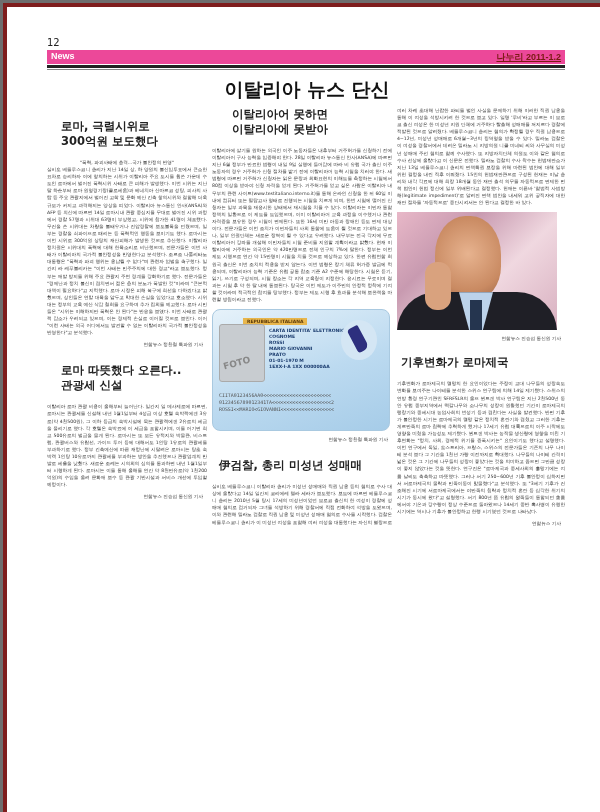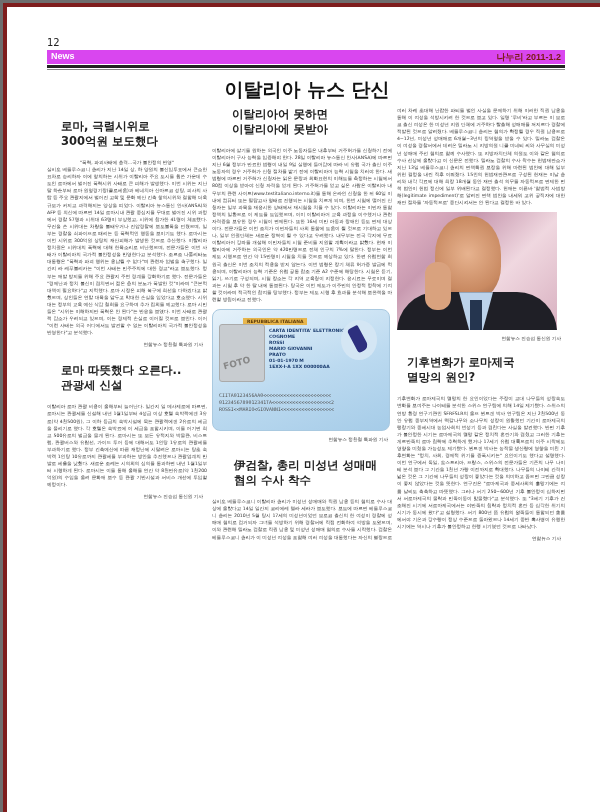--- a/index.html
+++ b/index.html
@@ -1,21 +1,21 @@
 <!DOCTYPE html>
 <html><head>
 <meta charset="utf-8">
 <style>
   html, body { margin:0; padding:0; }
   body { width:600px; height:812px; background:#6e6e6e; font-family:"DejaVu Sans", sans-serif; overflow:hidden; }
   .page { position:absolute; left:3px; top:3px; width:593px; height:805px; background:#ffffff; border:4px solid #7f1d1d; }
   .pnum { position:absolute; left:40px; top:30px; font-size:10px; color:#222; }
-  .banner { position:absolute; left:40px; top:43px; width:518px; height:14px; background:#d946ef; }
+  .banner { position:absolute; left:40px; top:43px; width:518px; height:14px; background:#ec4899; }
   .banner .sec { position:absolute; left:4px; top:1px; font-size:9px; font-weight:bold; color:#fff; font-family:"Liberation Sans", sans-serif; }
-  .banner .iss { position:absolute; right:4px; top:1px; font-size:9px; font-weight:bold; color:#7a1a12; font-family:"Liberation Sans", sans-serif; }
+  .banner .iss { position:absolute; right:4px; top:1px; font-size:9px; font-weight:bold; color:#7a1a12; font-family:"Liberation Sans", sans-serif;text-decoration:underline; }
   .rule1 { position:absolute; left:40px; top:58px; width:518px; height:3px; background:#222; }
   .rule2 { position:absolute; left:40px; top:62px; width:518px; height:1px; background:#888; }
   .title { position:absolute; left:0; width:600px; top:70px; text-align:center; font-size:19px; font-weight:bold; color:#111; }
   .col { position:absolute; }
   .c1 { left:40px; top:112px; width:160px; }
   .c2 { left:205px; top:100px; width:180px; }
   .c3 { left:390px; top:100px; width:168px; }
   .hl { font-size:11.5px; font-weight:bold; color:#222; line-height:15px; margin:0 0 10px 14px; }
   .body { font-size:4.6px; line-height:7.1px; color:#333; text-align:justify; word-break:break-all; }
   .credit { font-size:4.6px; color:#333; text-align:right; margin:6px 4px 0 0; }
@@ -91,38 +91,36 @@
           <span></span>
         </div>
       <div class="mrz">
         <div>CIITA0123456AA0&lt;&lt;&lt;&lt;&lt;&lt;&lt;&lt;&lt;&lt;&lt;&lt;&lt;&lt;&lt;&lt;&lt;&lt;&lt;&lt;&lt;&lt;&lt;</div>
         <div>0123456789012341TA&lt;&lt;&lt;&lt;&lt;&lt;&lt;&lt;&lt;&lt;&lt;&lt;&lt;&lt;&lt;&lt;&lt;&lt;&lt;&lt;2</div>
         <div>ROSSI&lt;&lt;MARIO&lt;GIOVANNI&lt;&lt;&lt;&lt;&lt;&lt;&lt;&lt;&lt;&lt;&lt;&lt;&lt;&lt;&lt;&lt;&lt;&lt;</div>
       </div>
     </div>
     <div class="credit">연합뉴스 정찬철 특파원 기사</div>
 
-    <div class="hl" style="margin-top:16px;margin-left:22px">
+    <div class="hl" style="margin-top:16px;margin-left:7px">
       <div>伊검찰, 총리 미성년 성매매</div>
-      <div>혐의 수사 착수</div>
     </div>
     <div class="body">실비오 베를루스코니 이탈리아 총리가 미성년 성매매와 직권 남용 등의 혐의로 수사 대상에 올랐다고 14일 일간지 코리에레 델라 세라가 보도했다. 보도에 따르면 베를루스코니 총리는 2010년 5월 당시 17세의 미성년이었던 모로코 출신의 한 여성이 경찰에 성매매 혐의로 검거되자 그녀를 석방하기 위해 경찰서에 직접 전화하여 석방을 도왔으며, 이와 관련해 밀라노 검찰로 직권 남용 및 미성년 성매매 혐의로 수사를 시작했다. 검찰은 베를루스코니 총리가 이 미성년 여성을 포함해 여러 여성을 대통했다는 자신의 별장으로</div>
   </div>
 
   <div class="col c3">
     <div class="body">여러 차례 초대해 난잡한 파티를 벌인 사실을 문제하기 위해 이러한 직권 남용을 통해 이 여성을 석방시키려 한 것으로 보고 있다. 일명 '루비'라고 부르는 이 모로코 출신 여성은 한 미성년 지원 단체에 거주하다 탈출해 성매매를 저지르다 경찰에 적발된 것으로 알려졌다. 베를루스코니 총리는 혐의가 확정될 경우 직권 남용으로 4~12년, 미성년 성매매로 6개월~3년의 징역형을 받을 수 있다. 밀라노 검찰은 이 여성을 경찰서에서 데려온 밀라노 시 지방의원 니콜 미네티 씨와 사무실의 미성년 성매매 주선 혐의로 함께 수사했다. 또 지방자치단체 의원도 이와 같은 혐의로 수사 선상에 올랐다고 이 신문은 전했다. 밀라노 검찰의 수사 착수는 헌법재판소가 지난 13일 베를루스코니 총리의 면책특권 보장을 위해 마련된 법안에 대해 일부 위헌 결정을 내린 직후 이뤄졌다. 15인의 헌법재판관으로 구성된 헌재는 이날 총리와 내각 각료에 대해 최장 18개월 동안 재판 출석 의무를 자동적으로 면제한 면책 법안이 헌법 정신에 일부 위배된다고 결정했다. 헌재는 이른바 '합법적 사법방해(legitimate impediment)'로 알려진 면책 법안을 내세워 고위 공직자에 대한 재판 절차를 '자동적으로' 중단시켜서는 안 된다고 결정한 바 있다.</div>
     <div class="photo">
       <div class="head"></div>
       <div class="suit"></div>
       <div class="shirt"></div>
       <div class="tie"></div>
       <div class="hand"></div>
     </div>
     <div class="credit">연합뉴스 진승섭 통신원 기사</div>
 
-    <div class="hl" style="margin-top:14px;margin-left:10px">
+    <div class="hl" style="margin-top:14px;margin-left:4px">
       <div>기후변화가 로마제국</div>
-      <div>멸망의 원인?</div>
     </div>
     <div class="body">기후변화가 로마제국의 멸망의 한 요인이었다는 주장이 고대 나무들의 성장속도 변화를 보여주는 나이테를 분석한 스위스 연구팀에 의해 14일 제기됐다. 스위스의 연방 환경 연구기관인 SFRFSLR의 울프 뷘트겐 박사 연구팀은 지난 2천500년 동안 유럽 중부지역에서 떡갈나무와 소나무의 성장이 원활했던 기간이 로마제국의 팽창기와 중세시대 농업사회의 번성기 등과 겹친다는 사실을 발견했다. 반면 기후가 불안정한 시기는 로마제국의 멸망 같은 정치적 혼란기와 겹쳤고 그러한 기후는 게르만족의 로마 침략에 추력하게 됐거나 17세기 유럽 대륙으로의 이주 시작에도 영향을 미쳤을 가능성도 제기됐다. 뷘트겐 박사는 농작물 생산량에 영향을 미친 기후변화는 "정치, 사회, 경제적 위기를 증폭시키는" 요인이기도 했다고 설명했다. 이번 연구에서 독일, 오스트리아, 프랑스, 스위스의 전문가들은 기존의 나무 나이테 분석 보다 그 기간을 1천년 가량 이전까지로 확대했다. 나무들의 나이테 간격이 넓은 것은 그 기간에 나무들의 성장이 좋았다는 것을 의미하고 좁으면 그만큼 성장이 좋지 않았다는 것을 뜻한다. 연구진은 "로마제국과 중세사회의 흥망기에는 여름 날씨도 축축하고 따뜻했다. 그러나 서기 250~600년 기후 불안정이 심하지면서 서로마제국의 몰락과 민족이동이 맞물렸다"고 분석했다. 또 "3세기 기후가 건조해진 시기에 서로마제국에서는 야만족의 침략과 정치적 혼란 등 심각한 위기의 시기가 동시에 왔다"고 설명했다. 서기 800년 쯤 유럽의 왕족들이 통합되던 흐름에서야 기온과 강수량이 정상 수준으로 돌아왔으나 14세기 중반 흑사병이 유행한 시기에는 역시나 기후가 불안정하고 한랭 시기였던 것으로 나타났다.</div>
     <div class="credit">연합뉴스 기사</div>
   </div>
 </div>
 
 </body></html>

